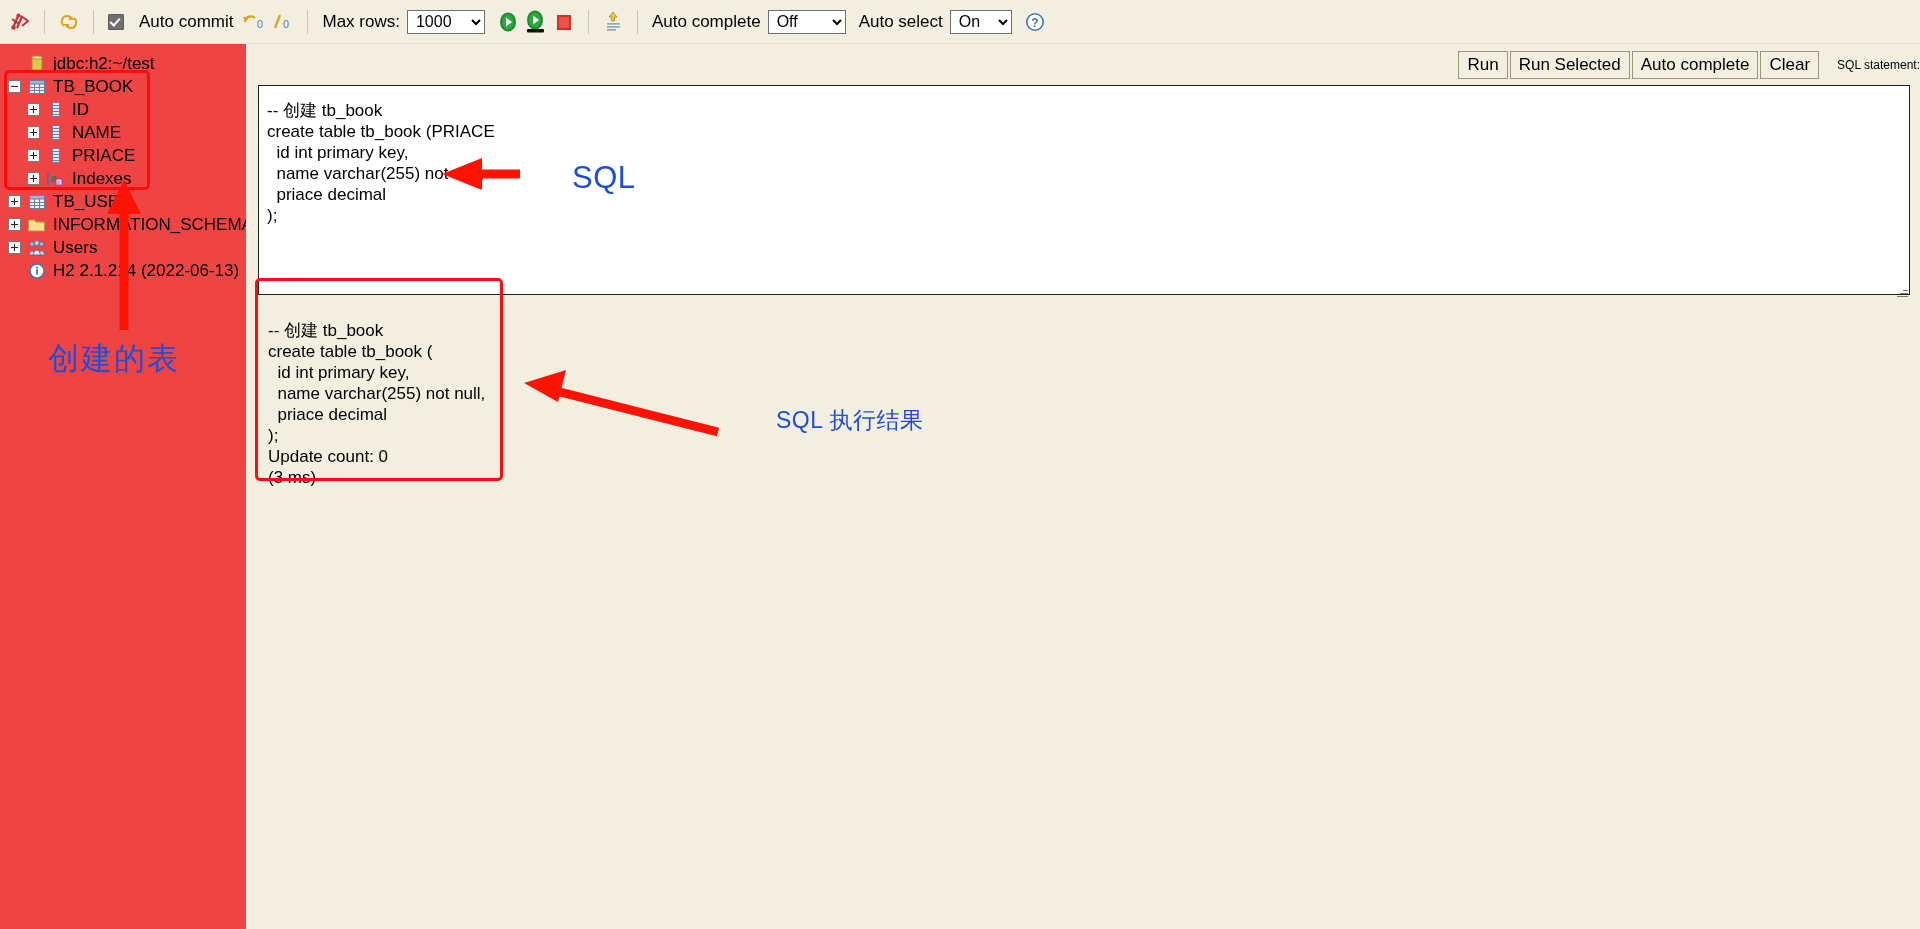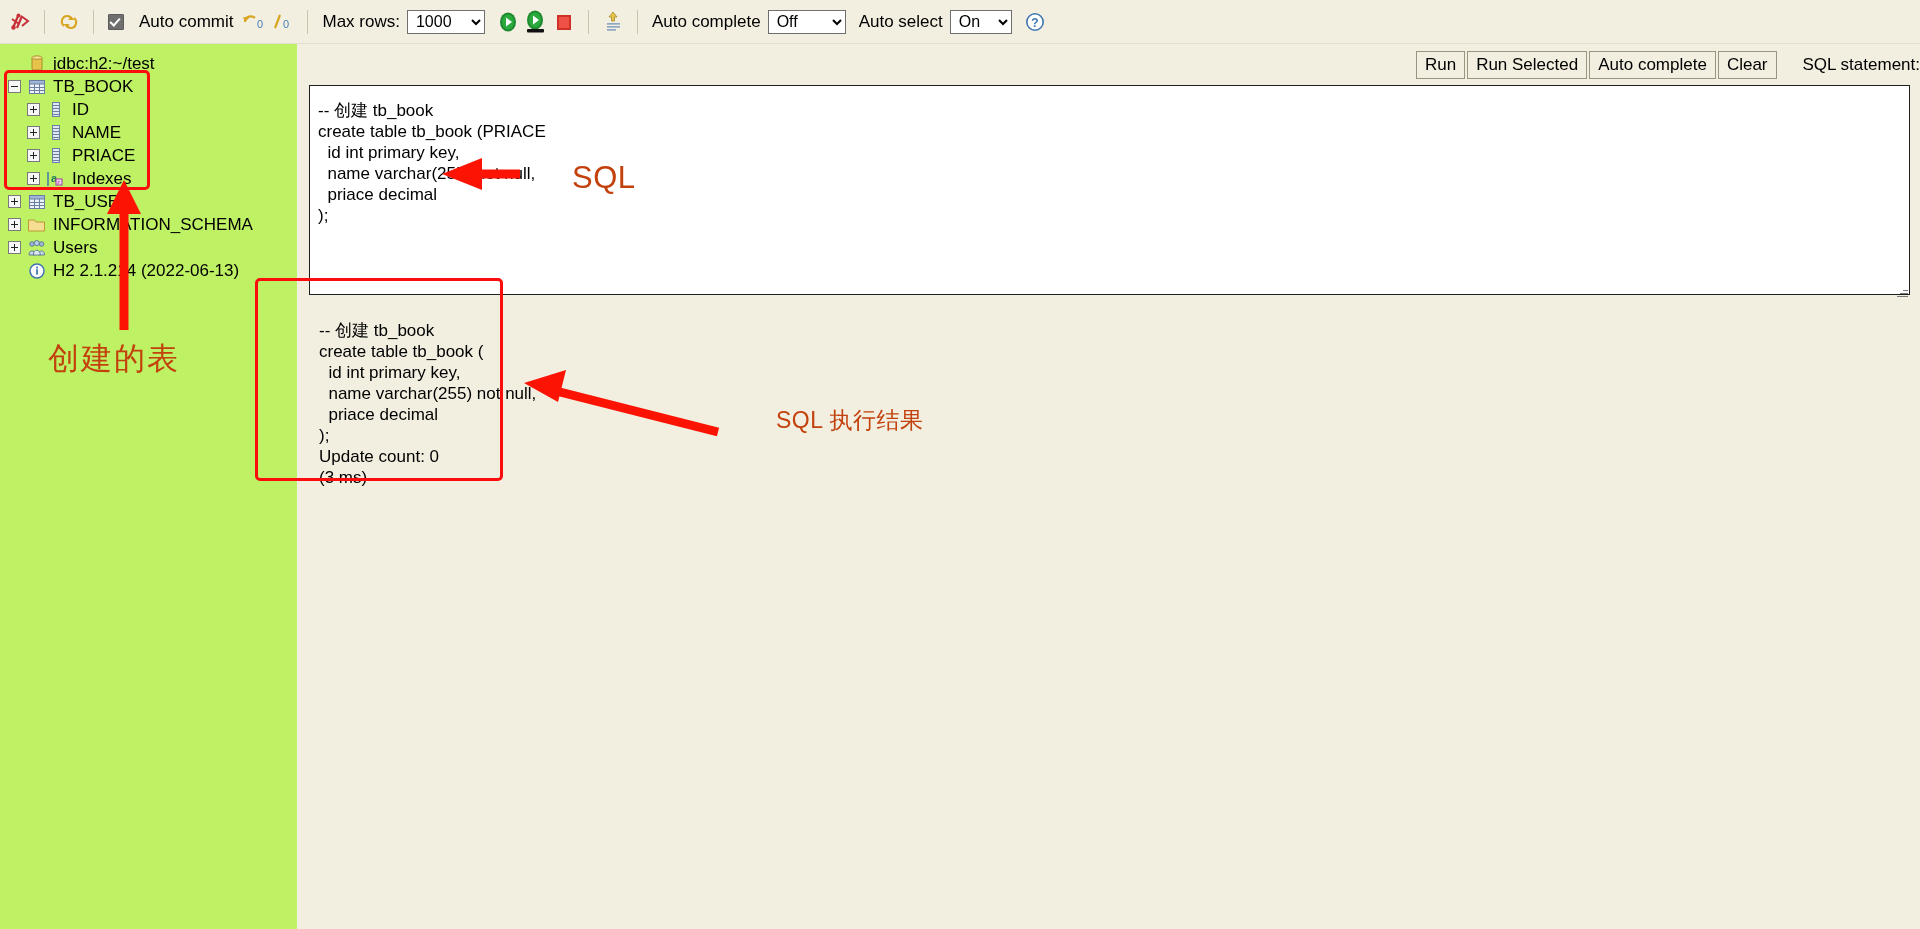--- a/index.html
+++ b/index.html
@@ -91,23 +91,23 @@
   select.w-ac   { width: 78px; }
   select.w-as   { width: 62px; }
 
   
   #main {
     display: flex;
     height: calc(929px - 44px);
     align-items: stretch;
   }
   #tree-pane {
-    width: 297px;
+    width: 246px;
     flex: none;
-    background: #bef264;
+    background: #ef4444;
     padding: 8px 0 0 6px;
     box-sizing: border-box;
     position: relative;
     overflow: hidden;
   }
   #right-pane {
     flex: 1;
     background: #f2efe1;
     position: relative;
     padding: 0;
@@ -182,22 +182,22 @@
     font-size: 17px;
     background: #f2efe1;
     border: 1px solid #9a9581;
     padding: 2px 8px 3px;
     cursor: pointer;
     color: #000;
     border-radius: 0;
     line-height: 1.25;
   }
   #sqlbar .barlabel {
-    margin-left: 24px;
-    font-size: 17px;
+    margin-left: 16px;
+    font-size: 12px;
   }
 
   
   #sql-wrap {
     margin: 0 10px 0 12px;
     position: relative;
   }
   #sql-area {
     width: 100%;
     height: 210px;
@@ -246,21 +246,21 @@
   
   .anno-box {
     position: absolute;
     border: 3px solid #fc0d0d;
     border-radius: 5px;
     pointer-events: none;
     z-index: 30;
   }
   .anno-text {
     position: absolute;
-    color: #c2410c;
+    color: #1d4ed8;
     font-family: "Liberation Sans", sans-serif;
     white-space: nowrap;
     z-index: 31;
     pointer-events: none;
   }
   #anno-sql-text { font-size: 31px; left: 572px; top: 160px; letter-spacing: 0.5px; }
   #anno-result-text { font-size: 23px; left: 776px; top: 405px; letter-spacing: 0.5px; }
   #anno-table-text { font-size: 31px; left: 48px; top: 338px; letter-spacing: 2px; }
   .anno-svg {
     position: absolute;

